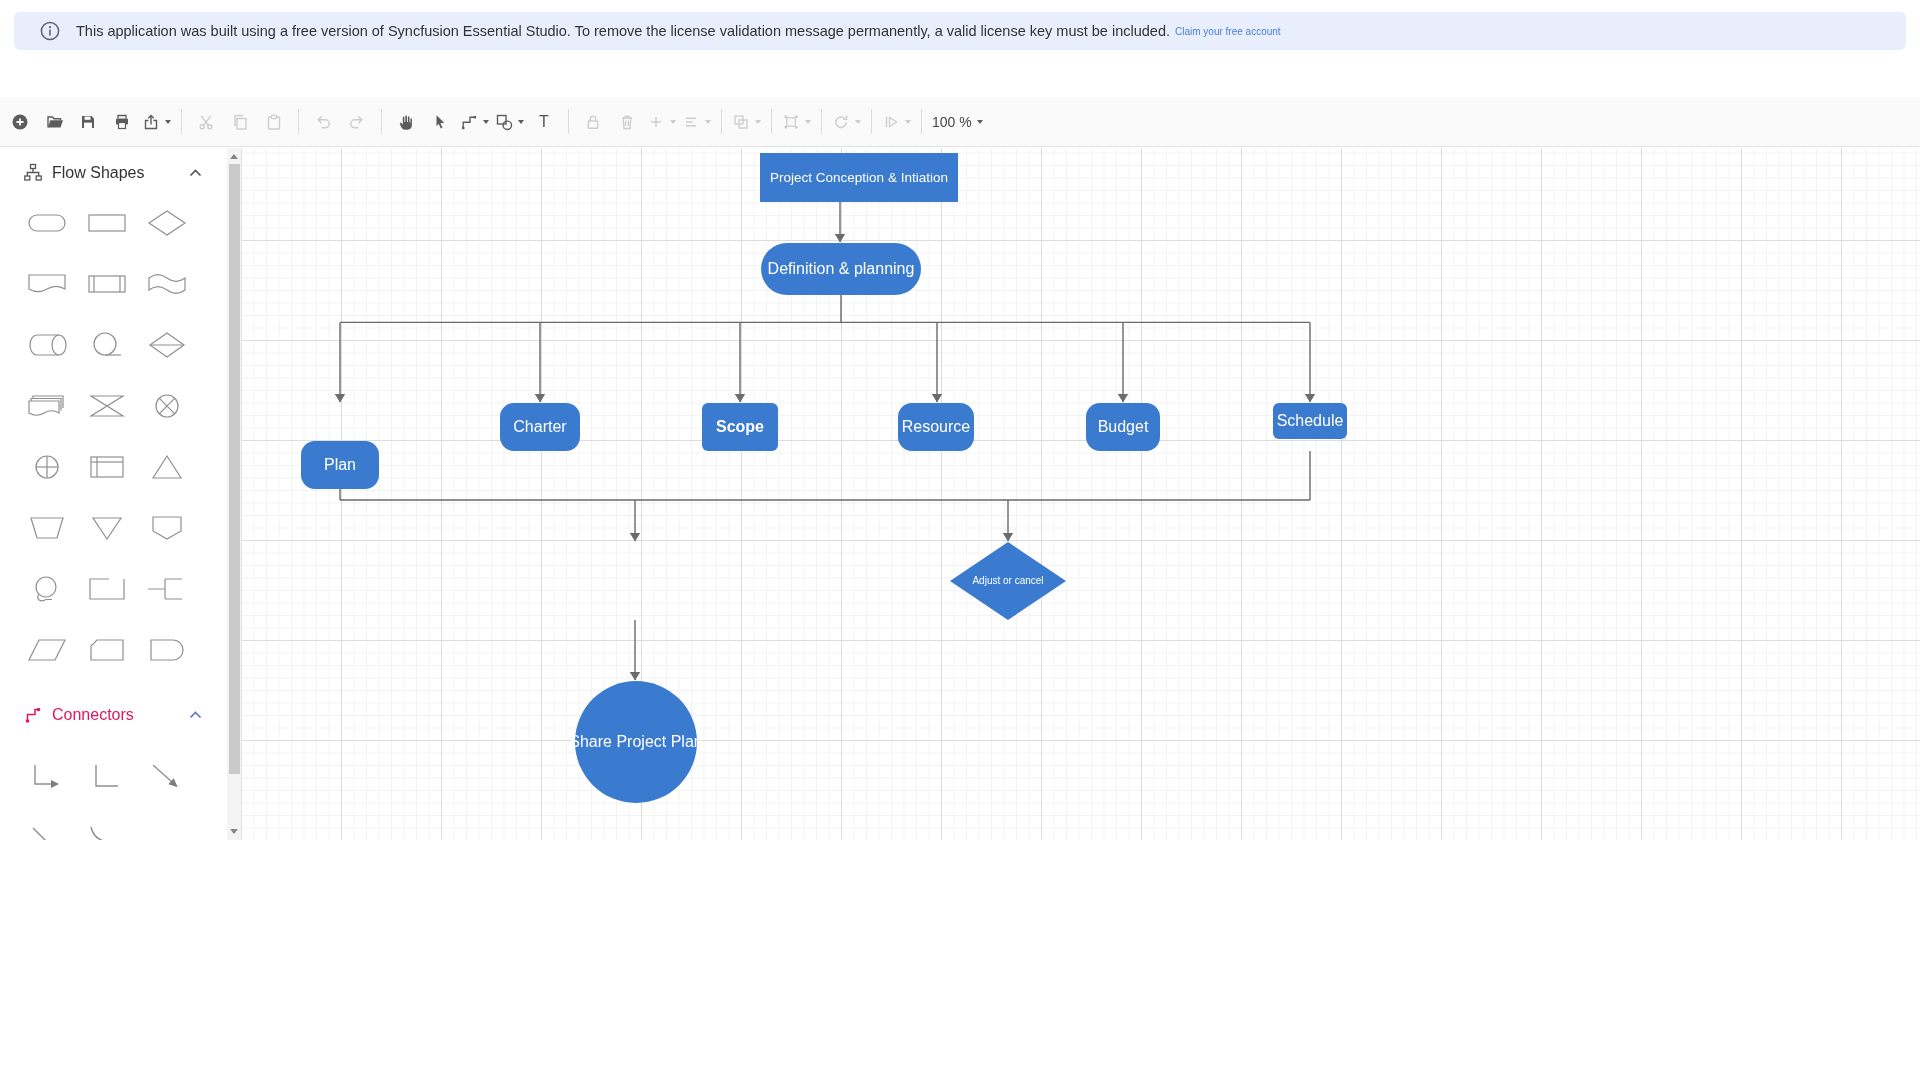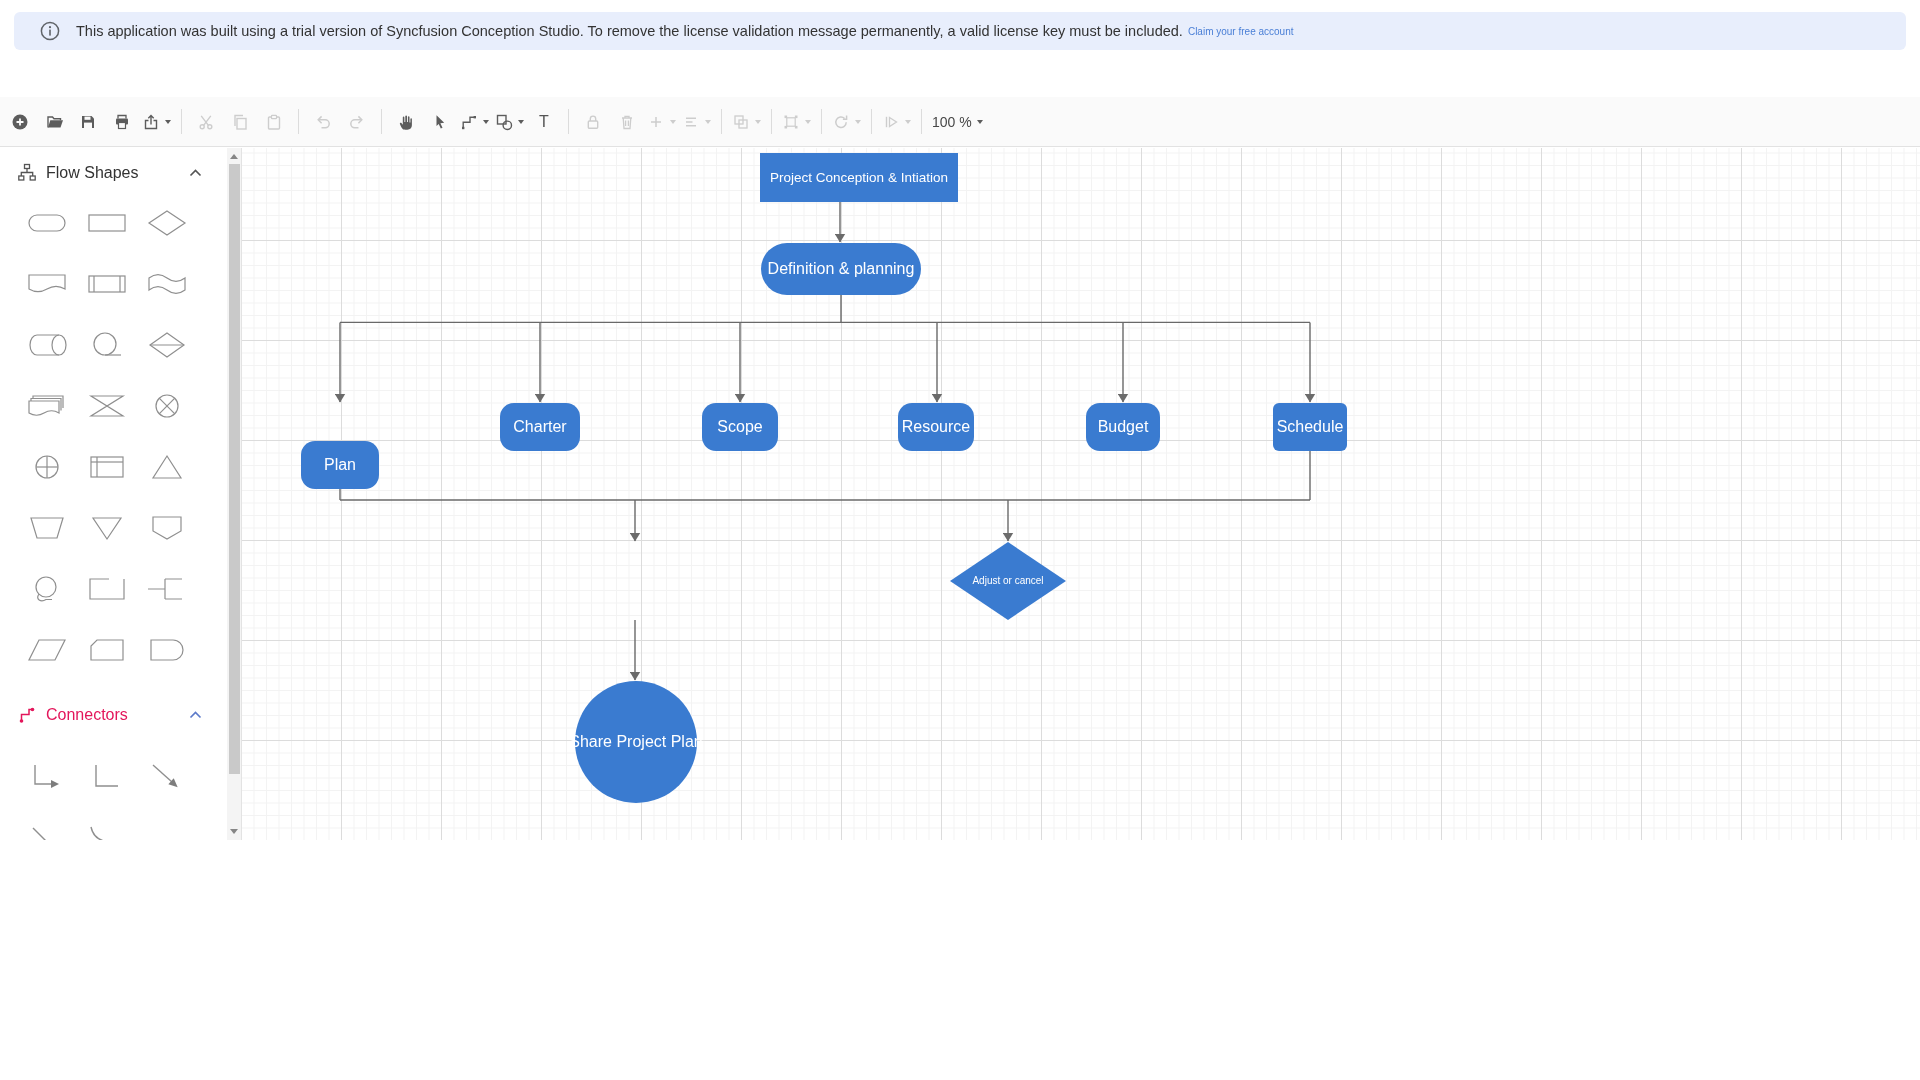--- a/index.html
+++ b/index.html
@@ -20,21 +20,21 @@
   .tb.off{color:#cdcdcd;}
   .tb svg{display:block;}
   .sep{width:1px;height:25px;background:#dcdcdc;margin:0 7px;}
   .caret{width:0;height:0;border-left:3.5px solid transparent;border-right:3.5px solid transparent;
          border-top:4.5px solid currentColor;margin-left:5px;}
   .t-label{font-size:16px;color:#555;font-weight:500;}
   .zoom-label{font-size:14px;color:#474747;}
 
   
   .panel{position:absolute;left:0;top:148px;width:227px;height:692px;background:#fff;overflow:hidden;}
-  .pal-header{display:flex;align-items:center;height:38px;margin-top:6px;padding:0 24px 0 17px;cursor:pointer;}
+  .pal-header{display:flex;align-items:center;height:38px;margin-top:6px;padding:0 24px 0 17px;cursor:pointer;margin-left:6px;}
   .pal-header .ph-title{font-size:16px;color:#333;margin-left:9px;}
   .pal-header.pink .ph-title{color:#e3165b;}
   .pal-header .chev{margin-left:auto;}
   .pal-header.connectors{margin-top:16px;}
   .shape-grid{display:grid;grid-template-columns:60px 60px 60px;grid-auto-rows:61px;
               padding-left:17px;align-items:center;justify-items:center;}
   .conn-grid{display:grid;grid-template-columns:60px 60px 60px;grid-auto-rows:65px;
              padding-left:17px;margin-top:14px;align-items:center;justify-items:center;}
   .pal-item{display:flex;align-items:center;justify-content:center;cursor:pointer;}
   .pal-item svg{stroke:#8f8f8f;fill:none;stroke-width:1.2;}
@@ -69,21 +69,21 @@
 <body>
 
 <div class="app">
 
   <div class="banner">
     <svg width="20" height="20" viewBox="0 0 20 20">
       <circle cx="10" cy="10" r="8.6" fill="none" stroke="#5f6368" stroke-width="1.5"></circle>
       <circle cx="10" cy="6.2" r="1.1" fill="#5f6368"></circle>
       <rect x="9.2" y="8.6" width="1.6" height="6" fill="#5f6368"></rect>
     </svg>
-    <span class="msg">This application was built using a trial version of Syncfusion Conception Studio. To remove the license validation message permanently, a valid license key must be included.</span>
+    <span class="msg">This application was built using a free version of Syncfusion Essential Studio. To remove the license validation message permanently, a valid license key must be included.</span>
     <a class="lnk">Claim your free account</a>
   </div>
 
   <div class="toolbar">
     <button class="tb">
       <svg width="18" height="18" viewBox="0 0 18 18">
         <circle cx="9" cy="9" r="7.5" fill="currentColor"></circle>
         <path d="M9 5.5v7M5.5 9h7" stroke="#fafafa" stroke-width="1.8" fill="none"></path>
       </svg>
     </button>
@@ -499,26 +499,26 @@
   </svg>
 
   <div class="node" style="left:760px;top:153px;width:198px;height:49px;font-size:13.5px;">Project Conception &amp; Intiation</div>
 
   <div class="node" style="left:761px;top:243px;width:160px;height:52px;border-radius:26px;">Definition &amp; planning</div>
 
   <div class="node" style="left:301px;top:403px;width:78px;height:48px;border-radius:14px;margin-top:38px;">Plan</div>
 
   <div class="node" style="left:500px;top:403px;width:80px;height:48px;border-radius:14px;">Charter</div>
 
-  <div class="node" style="left:702px;top:403px;width:76px;height:48px;border-radius:14px;">Scope</div>
+  <div class="node" style="left:702px;top:403px;width:76px;height:48px;border-radius:6px;font-weight:bold;">Scope</div>
 
   <div class="node" style="left:898px;top:403px;width:76px;height:48px;border-radius:14px;">Resource</div>
 
   <div class="node" style="left:1086px;top:403px;width:74px;height:48px;border-radius:14px;">Budget</div>
 
-  <div class="node" style="left:1273px;top:403px;width:74px;height:48px;border-radius:6px;">Schedule</div>
+  <div class="node" style="left:1273px;top:403px;width:74px;height:36px;border-radius:6px;">Schedule</div>
 
 
   <div class="node diam" style="left:950px;top:542px;width:116px;height:78px;font-size:10px;">Adjust or cancel</div>
 
   <div class="node" style="left:575px;top:681px;width:122px;height:122px;border-radius:50%;">Share Project Plan</div>
 
 </div>
 
 </body></html>

